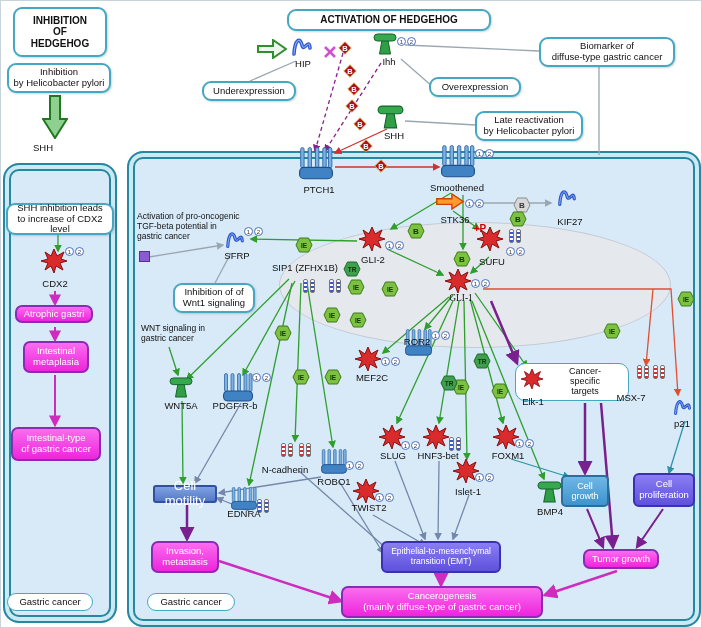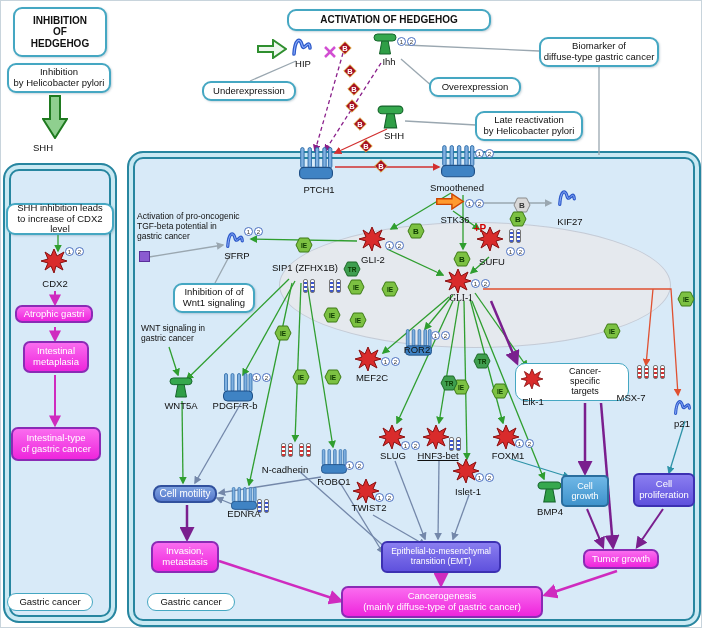--- a/index.html
+++ b/index.html
@@ -23,22 +23,22 @@
   .t-tealbox{background:#fff;border:2px solid #45a7c2;border-radius:9px;font-size:9.5px;color:#101010;
      box-shadow:1px 1px 2px rgba(80,120,140,.3)}
   .t-whitebox{background:#fff;border:1.5px solid #45a7c2;border-radius:10px;font-size:9.5px;color:#101010}
   .bold{font-weight:bold;font-size:10px}
   .targets{padding-left:26px;font-size:9px;line-height:1.08}
   .t-pinkbox{background:linear-gradient(180deg,#fa6cef,#ee25dc);border:2px solid #8a2bb5;border-radius:7px;
      color:#fff;font-size:9.5px}
   .t-indigobox{background:linear-gradient(180deg,#8a7ef0,#5f51dd);border:2px solid #3c30b2;border-radius:6px;
      color:#fff;font-size:9.5px}
   .small{font-size:8.5px}
-  .t-bluebox{background:linear-gradient(180deg,#7fa3e0,#5578cc);border:2px solid #31519e;border-radius:8px;
-     color:#fff;font-size:10px}
+  .t-bluebox{background:linear-gradient(180deg,#7fa3e0,#5578cc);border:2px solid #31519e;border-radius:3px;
+     color:#fff;font-size:13px}
   .t-bluebox2{background:linear-gradient(180deg,#6fb7e6,#3f93cc);border:2px solid #2a6e9e;border-radius:5px;
      color:#fff;font-size:9px}
   .t-circles{display:flex;gap:1px}
   .cnum{width:9px;height:9px;border-radius:50%;background:#fff;border:1px solid #4a6fc0;
         font-size:6px;line-height:8px;text-align:center;color:#333;box-sizing:border-box;display:inline-block}
   .t-bars{display:flex;gap:2px}
   .sbar{width:5px;height:14px;border:1px solid #777;border-radius:2px;background:#fff;box-sizing:border-box;display:inline-block}
   .v-red{background:repeating-linear-gradient(180deg,#fff 0 2px,#d23030 2px 4px)}
   .v-blue{background:repeating-linear-gradient(180deg,#fff 0 2px,#3b55cc 2px 4px)}
   .t-purplesq{background:#8a5ad0;border:1.5px solid #5a2f9a}
@@ -183,21 +183,21 @@
           <polygon points="9,7 15,7 17.5,21 6.5,21" fill="#2f9e46" stroke="#14632a"></polygon>
           <rect x="1" y="1" width="22" height="7" rx="3.5" fill="#36a84e" stroke="#14632a"></rect>
         </svg></div>
       <div class="nd t-circles" style="left: 396px; top: 36px;">
         <span class="cnum">1</span>
         <span class="cnum">2</span>
       </div>
       <div class="nd t-label" style="left: 374px; top: 56px; width: 28px;">Ihh</div>
       <div class="nd t-tealbox" style="left: 201px; top: 80px; width: 94px; height: 20px;">Underexpression</div>
       <div class="nd t-tealbox" style="left: 428px; top: 76px; width: 92px; height: 20px;">Overexpression</div>
-      <div class="nd t-tealbox" style="left: 538px; top: 36px; width: 120px; height: 30px;">Biomarker of
+      <div class="nd t-tealbox" style="left: 538px; top: 36px; width: 136px; height: 30px;">Biomarker of
 diffuse-type gastric cancer</div>
       <div class="nd t-tealbox" style="left: 474px; top: 110px; width: 108px; height: 30px;">Late reactivation
 by Helicobacter pylori</div>
       <div class="nd t-tbar" style="left: 376px; top: 104px; width: 27px; height: 24px;"><svg viewBox="0 0 24 22" width="27" height="24" preserveAspectRatio="none">
           <polygon points="9,7 15,7 17.5,21 6.5,21" fill="#2f9e46" stroke="#14632a"></polygon>
           <rect x="1" y="1" width="22" height="7" rx="3.5" fill="#36a84e" stroke="#14632a"></rect>
         </svg></div>
       <div class="nd t-label" style="left: 378px; top: 130px; width: 30px;">SHH</div>
       <div class="nd t-bdiamond" style="left: 337px; top: 40px;"><svg width="14" height="14" viewBox="0 0 14 14">
           <polygon points="7,0.8 13.2,7 7,13.2 0.8,7" fill="#a81326" stroke="#d8a13a"></polygon>
@@ -416,21 +416,21 @@
           <rect x="8" y="0.5" width="3" height="18" rx="1.5" fill="#7fb0e0" stroke="#2b6aa8" stroke-width="0.8"></rect>
           <rect x="14.5" y="0.5" width="3" height="18" rx="1.5" fill="#7fb0e0" stroke="#2b6aa8" stroke-width="0.8"></rect>
           <rect x="21" y="0.5" width="3" height="18" rx="1.5" fill="#7fb0e0" stroke="#2b6aa8" stroke-width="0.8"></rect>
           <rect x="26" y="0.5" width="3" height="18" rx="1.5" fill="#7fb0e0" stroke="#2b6aa8" stroke-width="0.8"></rect>
           <rect x="0.5" y="18" width="29" height="10" rx="4" fill="#3f83c4" stroke="#1e4f86"></rect>
         </svg></div>
       <div class="nd t-circles" style="left: 430px; top: 330px;">
         <span class="cnum">1</span>
         <span class="cnum">2</span>
       </div>
-      <div class="nd t-label" style="left: 396px; top: 344px; width: 40px;">ROR2</div>
+      <div class="nd t-label" style="left: 396px; top: 336px; width: 40px;">ROR2</div>
       <div class="nd t-star" style="left: 354px; top: 346px;"><svg viewBox="0 0 26 24" width="26" height="24" preserveAspectRatio="none">
           <polygon points="13,0 16,7 23,3 20,10 26,12 19,14 22,21 15,17 13,24 10,17 4,21 7,14 0,12 7,10 4,3 10,7" fill="#d92b2b" stroke="#8a0f0f" stroke-width="1"></polygon>
         </svg></div>
       <div class="nd t-circles" style="left: 380px; top: 356px;">
         <span class="cnum">1</span>
         <span class="cnum">2</span>
       </div>
       <div class="nd t-label" style="left: 348px; top: 372px; width: 46px;">MEF2C</div>
       <div class="nd t-bars" style="left: 280px; top: 442px;">
         <span class="sbar v-red"></span>
@@ -483,21 +483,21 @@
         <span class="cnum">2</span>
       </div>
       <div class="nd t-label" style="left: 344px; top: 502px; width: 48px;">TWIST2</div>
       <div class="nd t-star" style="left: 422px; top: 424px;"><svg viewBox="0 0 26 24" width="26" height="24" preserveAspectRatio="none">
           <polygon points="13,0 16,7 23,3 20,10 26,12 19,14 22,21 15,17 13,24 10,17 4,21 7,14 0,12 7,10 4,3 10,7" fill="#d92b2b" stroke="#8a0f0f" stroke-width="1"></polygon>
         </svg></div>
       <div class="nd t-bars" style="left: 448px; top: 436px;">
         <span class="sbar v-blue"></span>
         <span class="sbar v-blue"></span>
       </div>
-      <div class="nd t-label" style="left: 410px; top: 450px; width: 54px; text-decoration: underline;">HNF3-bet</div>
+      <div class="nd t-label" style="left: 410px; top: 450px; width: 54px;">HNF3-bet</div>
       <div class="nd t-star" style="left: 452px; top: 458px;"><svg viewBox="0 0 26 24" width="26" height="24" preserveAspectRatio="none">
           <polygon points="13,0 16,7 23,3 20,10 26,12 19,14 22,21 15,17 13,24 10,17 4,21 7,14 0,12 7,10 4,3 10,7" fill="#d92b2b" stroke="#8a0f0f" stroke-width="1"></polygon>
         </svg></div>
       <div class="nd t-circles" style="left: 474px; top: 472px;">
         <span class="cnum">1</span>
         <span class="cnum">2</span>
       </div>
       <div class="nd t-label" style="left: 446px; top: 486px; width: 42px;">Islet-1</div>
       <div class="nd t-star" style="left: 492px; top: 424px;"><svg viewBox="0 0 26 24" width="26" height="24" preserveAspectRatio="none">
           <polygon points="13,0 16,7 23,3 20,10 26,12 19,14 22,21 15,17 13,24 10,17 4,21 7,14 0,12 7,10 4,3 10,7" fill="#d92b2b" stroke="#8a0f0f" stroke-width="1"></polygon>

